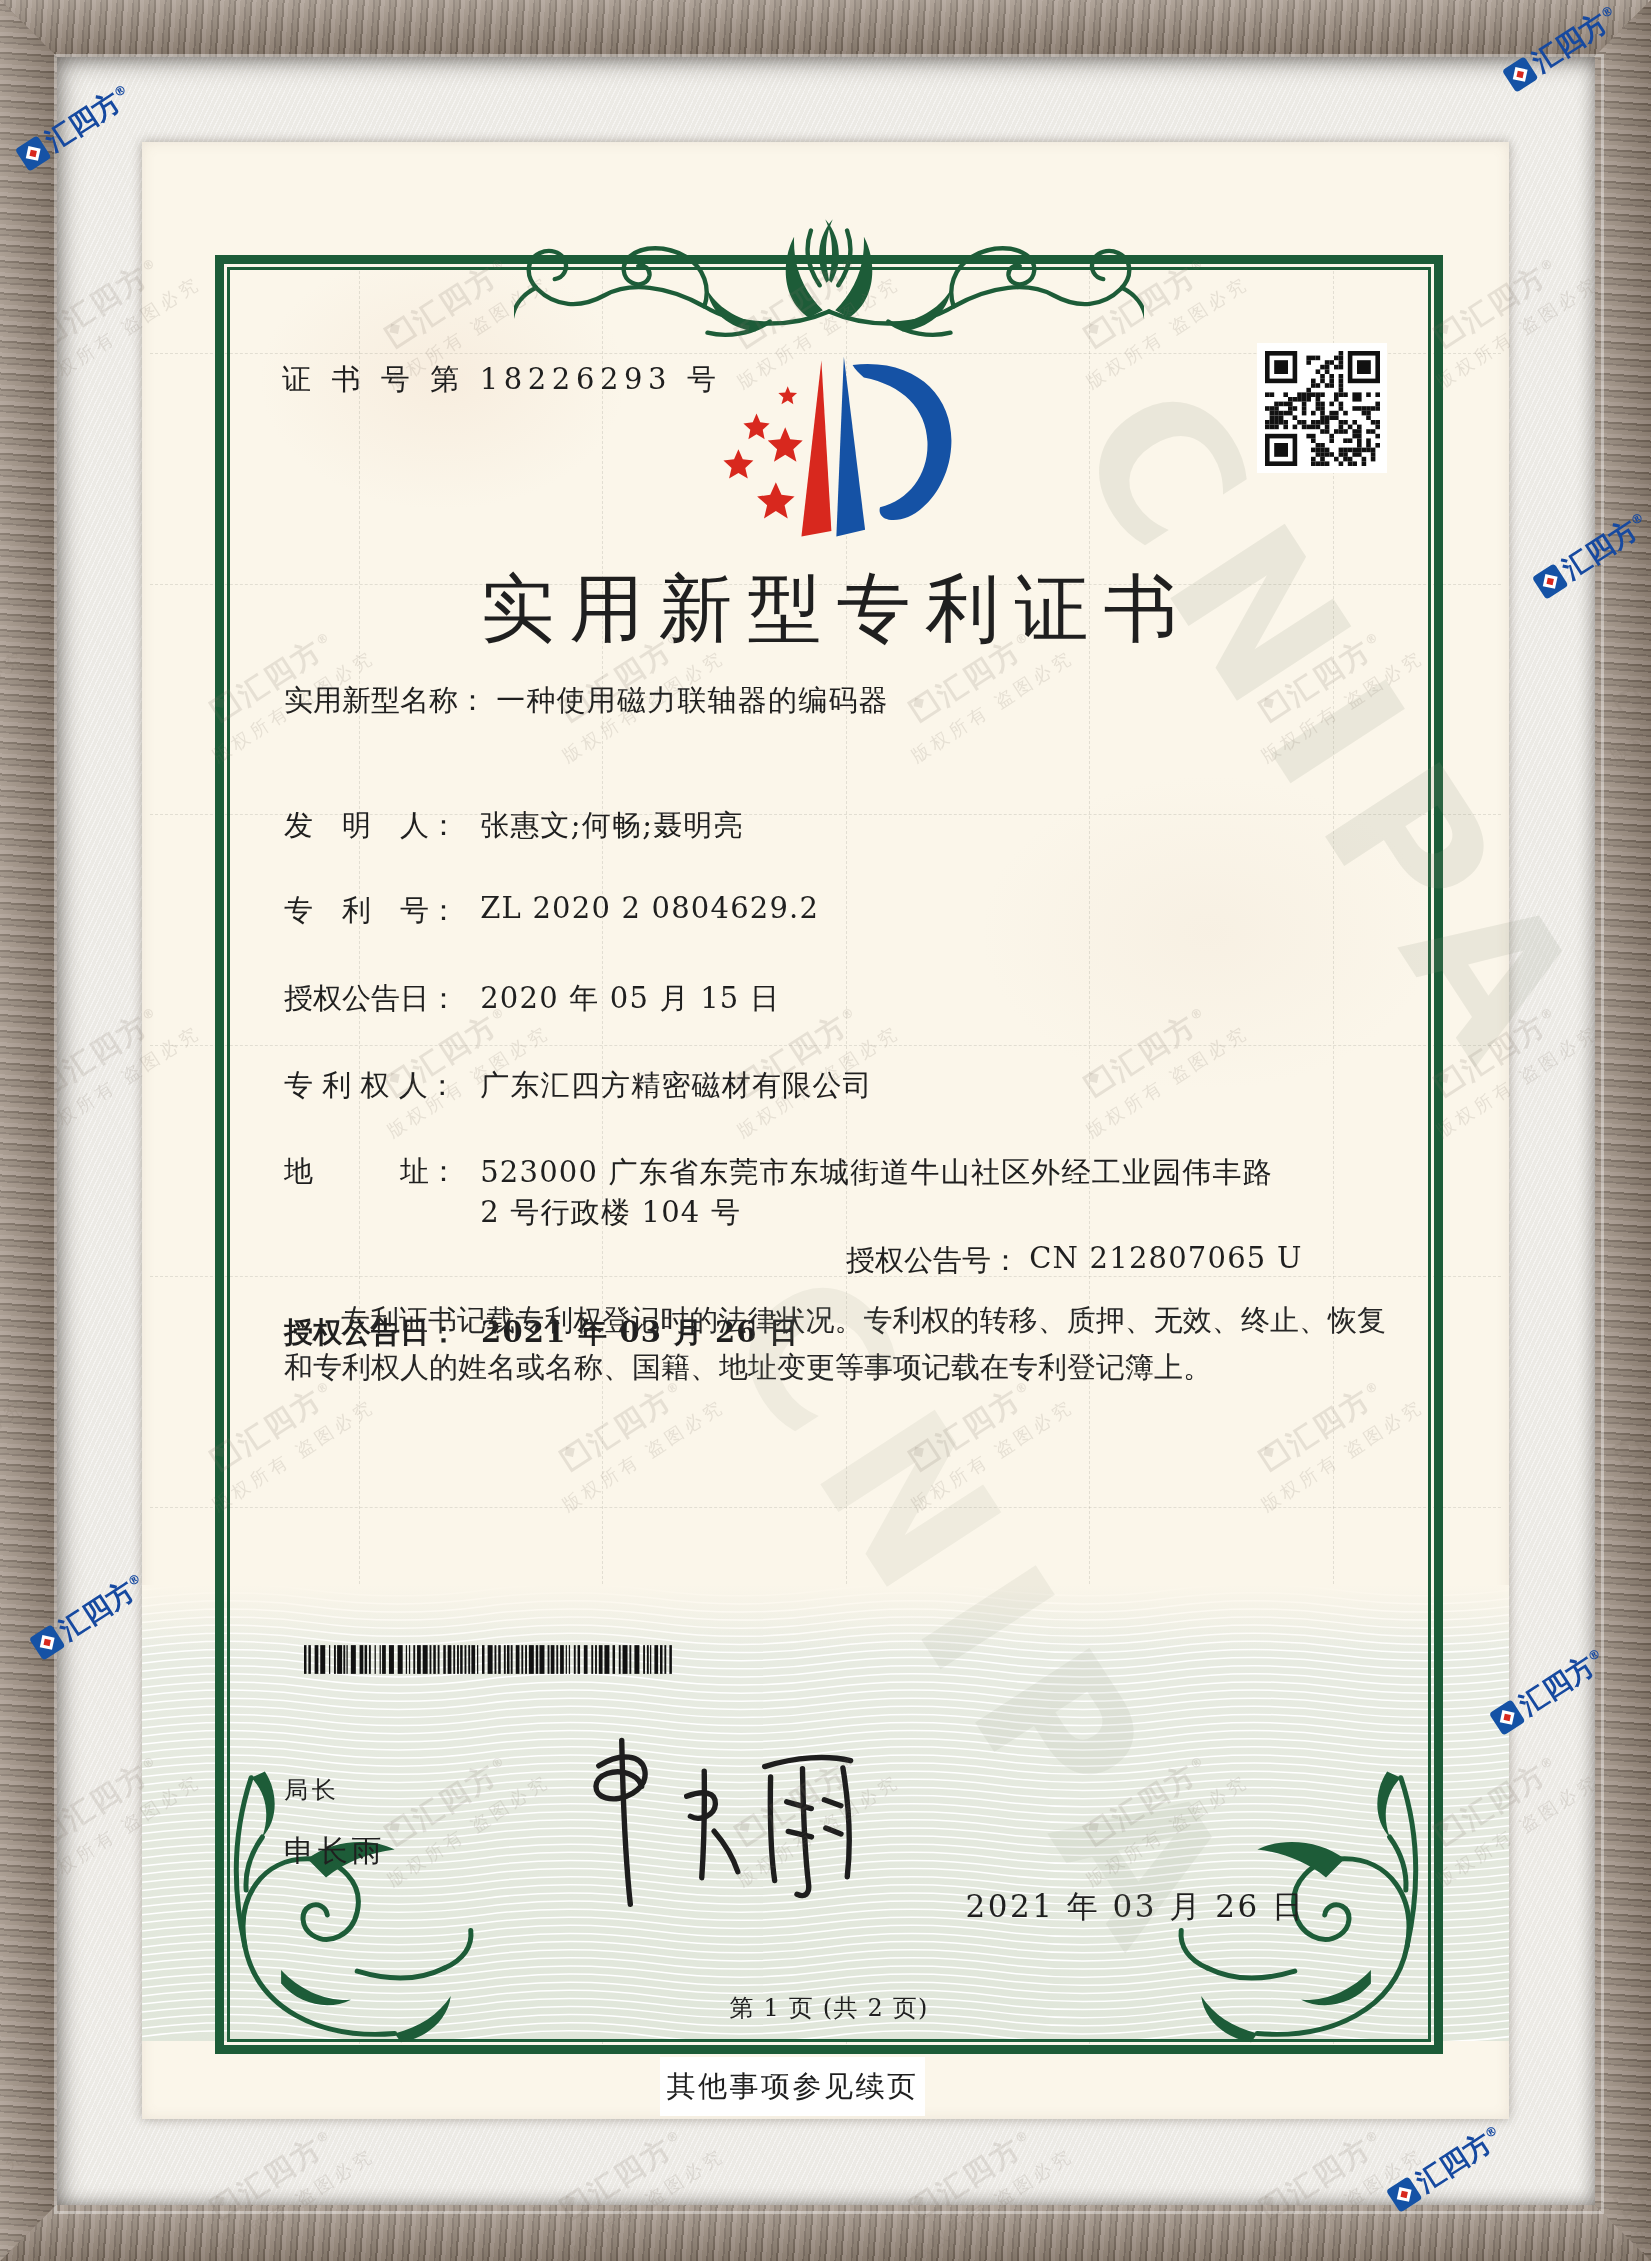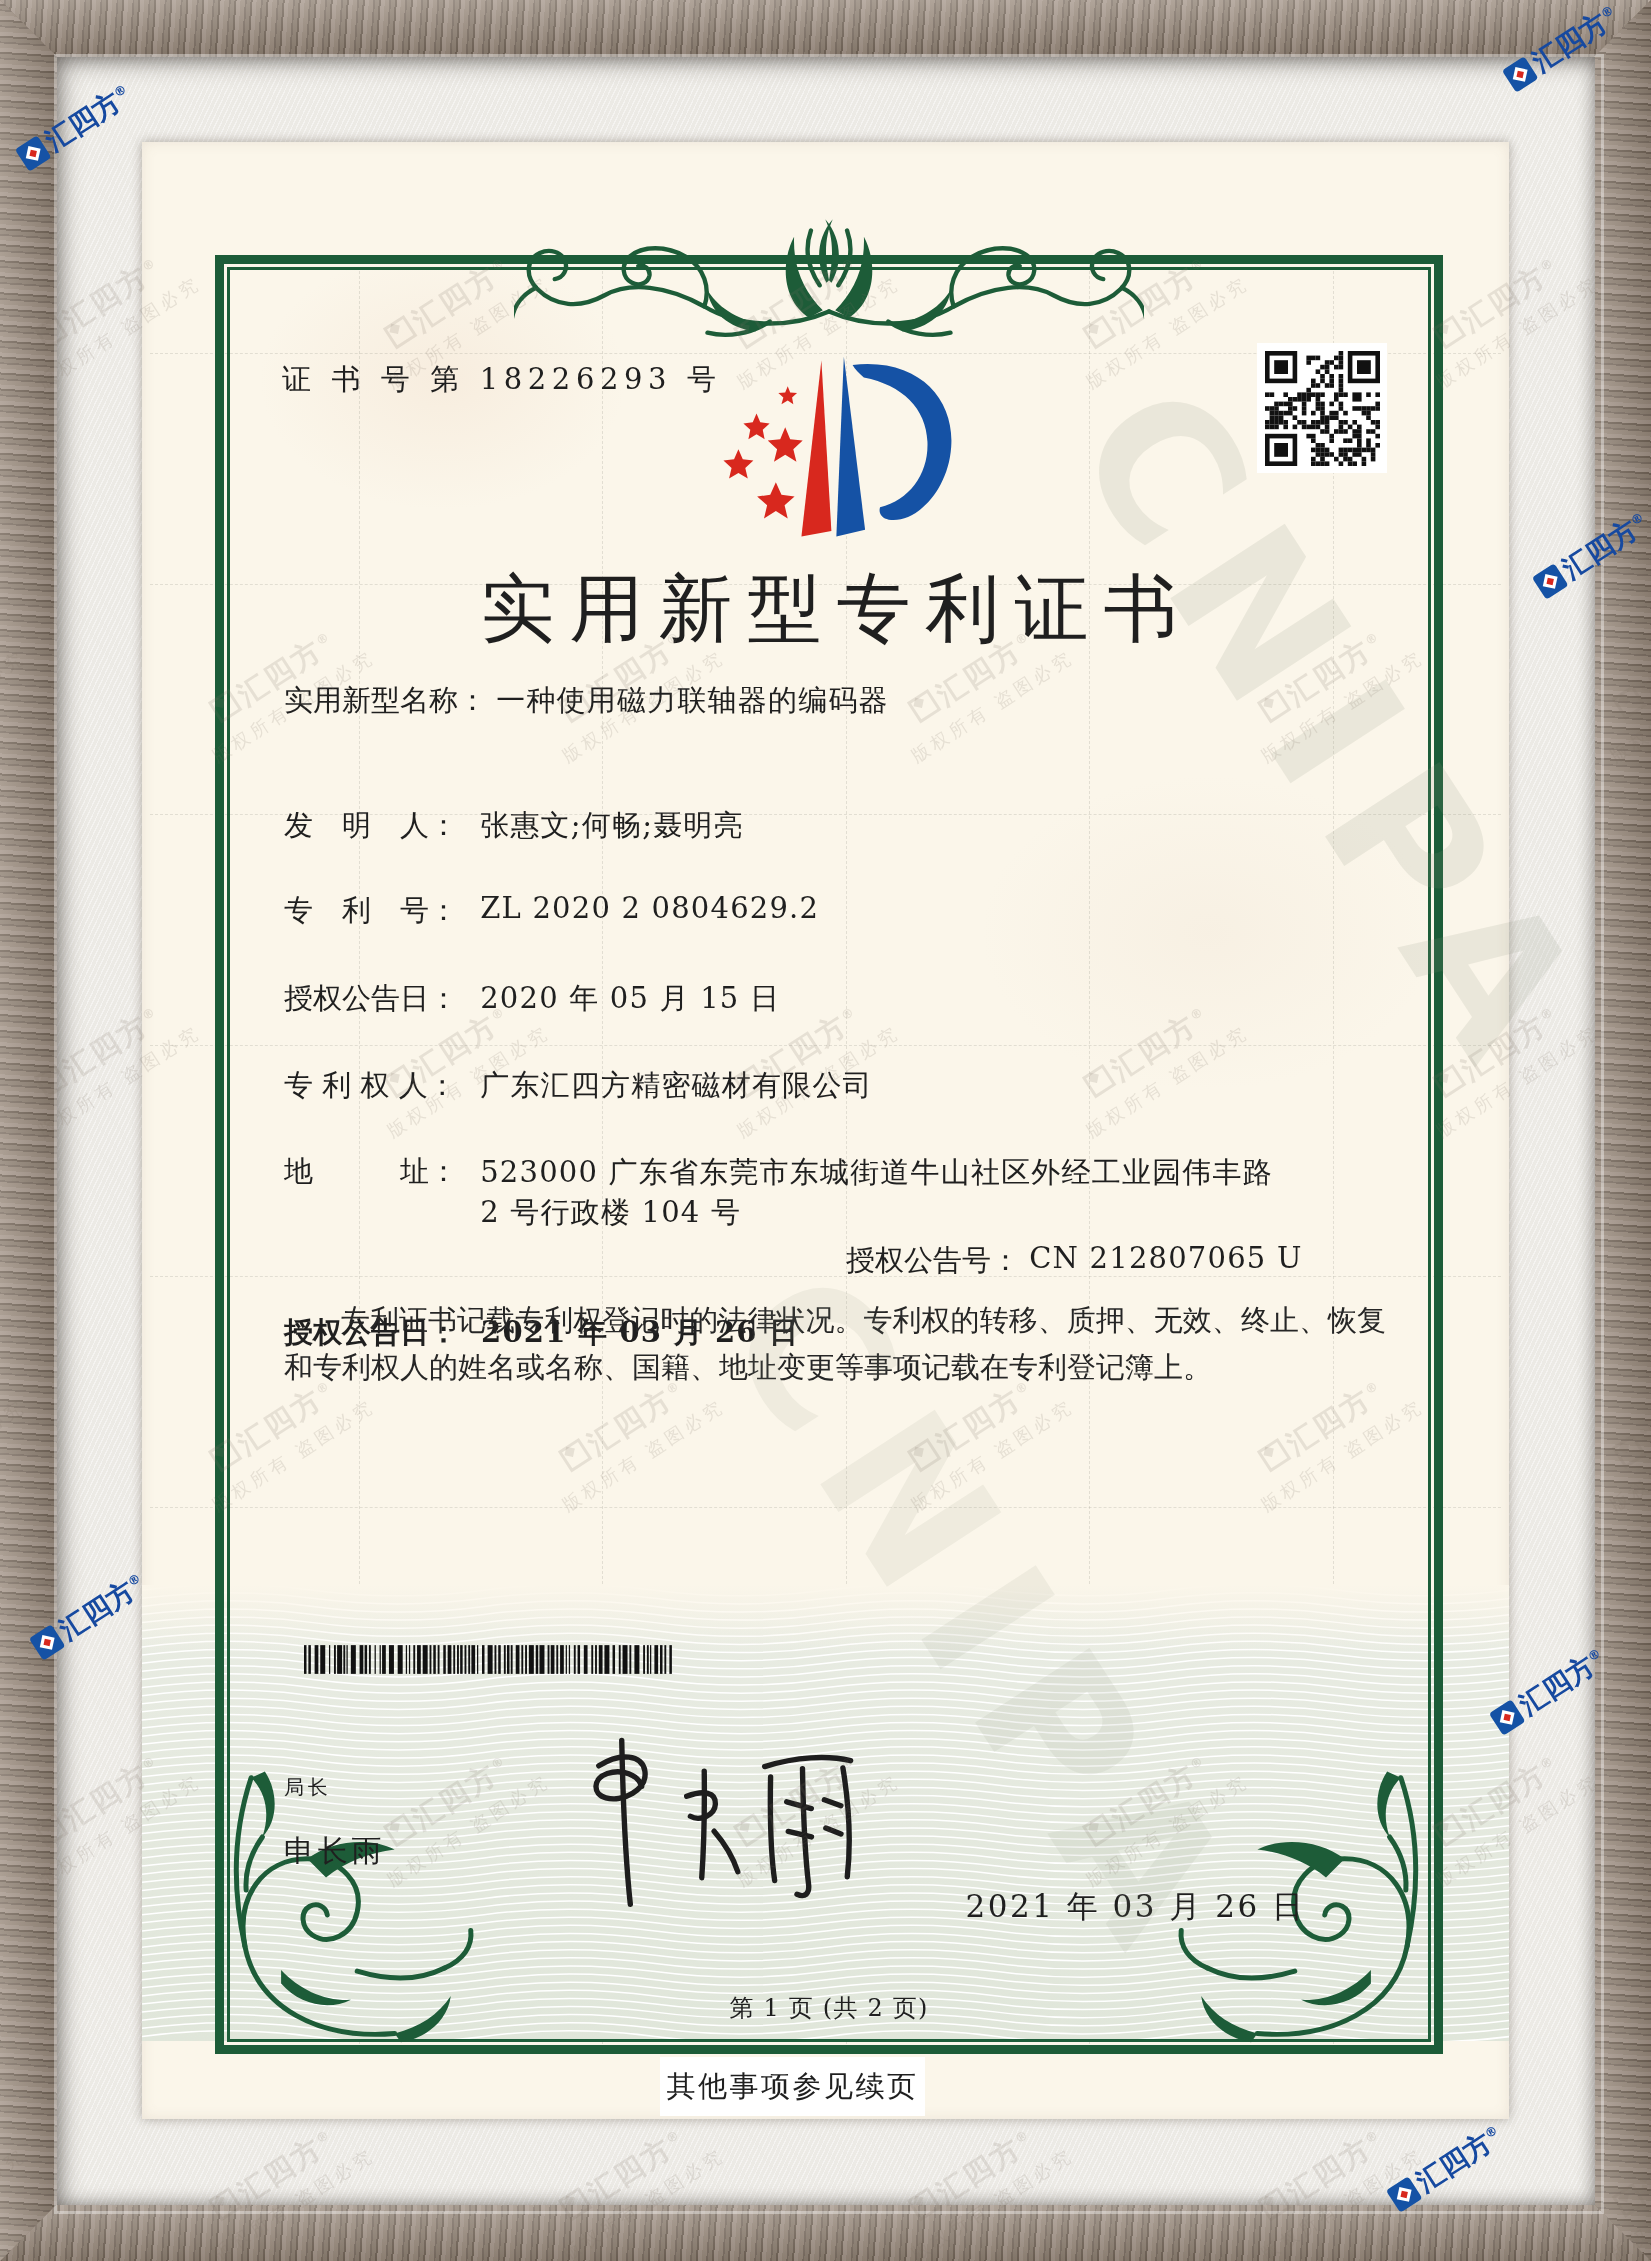--- a/index.html
+++ b/index.html
@@ -70,21 +70,21 @@
   .field-row{position:absolute;left:284px;z-index:30;font-size:29px;color:#1f1f1f;}
   .field-label{display:inline-block;min-width:187px;}
   .field-value{display:inline-block;vertical-align:top;letter-spacing:1.2px;}
   #row-1{top:681px;} #row-2{top:806px;} #row-3{top:891px;}
   #row-4{top:979px;} #row-5{top:1066px;} #row-6{top:1152px;} #row-7{top:1313px;font-weight:bold;}
   #row-6 .field-value{width:811px;line-height:40px;}
   #grant-no-pair{position:absolute;left:846px;top:1241px;font-size:29px;z-index:30;color:#1f1f1f;}
   .paras{position:absolute;left:284px;top:1297px;width:1102px;z-index:30;font-size:29px;line-height:47px;text-align:justify;color:#262626;}
   .paras p{margin:0;text-indent:57px;}
   #barcode{left:304px;top:1645px;}
-  #director-role{left:284px;top:1774px;font-size:20px;letter-spacing:3.7px;}
+  #director-role{left:284px;top:1774px;font-size:24px;letter-spacing:3.7px;}
   #director-name{left:284px;top:1831px;font-size:30px;letter-spacing:3.7px;}
   #signature{left:537px;top:1723px;}
   #issue-date{left:936px;top:1886px;width:399px;text-align:center;font-size:31px;letter-spacing:2.5px;}
   #page-info{left:642px;top:1992px;width:374px;text-align:center;font-size:24px;letter-spacing:1.2px;}
   #footer-note-box{left:660px;top:2057px;width:265px;height:59px;background:#ffffff;display:flex;align-items:center;justify-content:center;z-index:30;position:absolute;}
   #footer-note{font-size:29px;letter-spacing:2.5px;color:#1f1f1f;}
   
   .wm-tile{position:absolute;z-index:40;transform:rotate(-33deg);color:rgba(122,112,102,.16);
     font-family:"DejaVu Sans","Liberation Sans",sans-serif;text-align:center;pointer-events:none;white-space:nowrap;}
   .wm-brand{font-size:29px;font-weight:700;letter-spacing:2.5px;}

